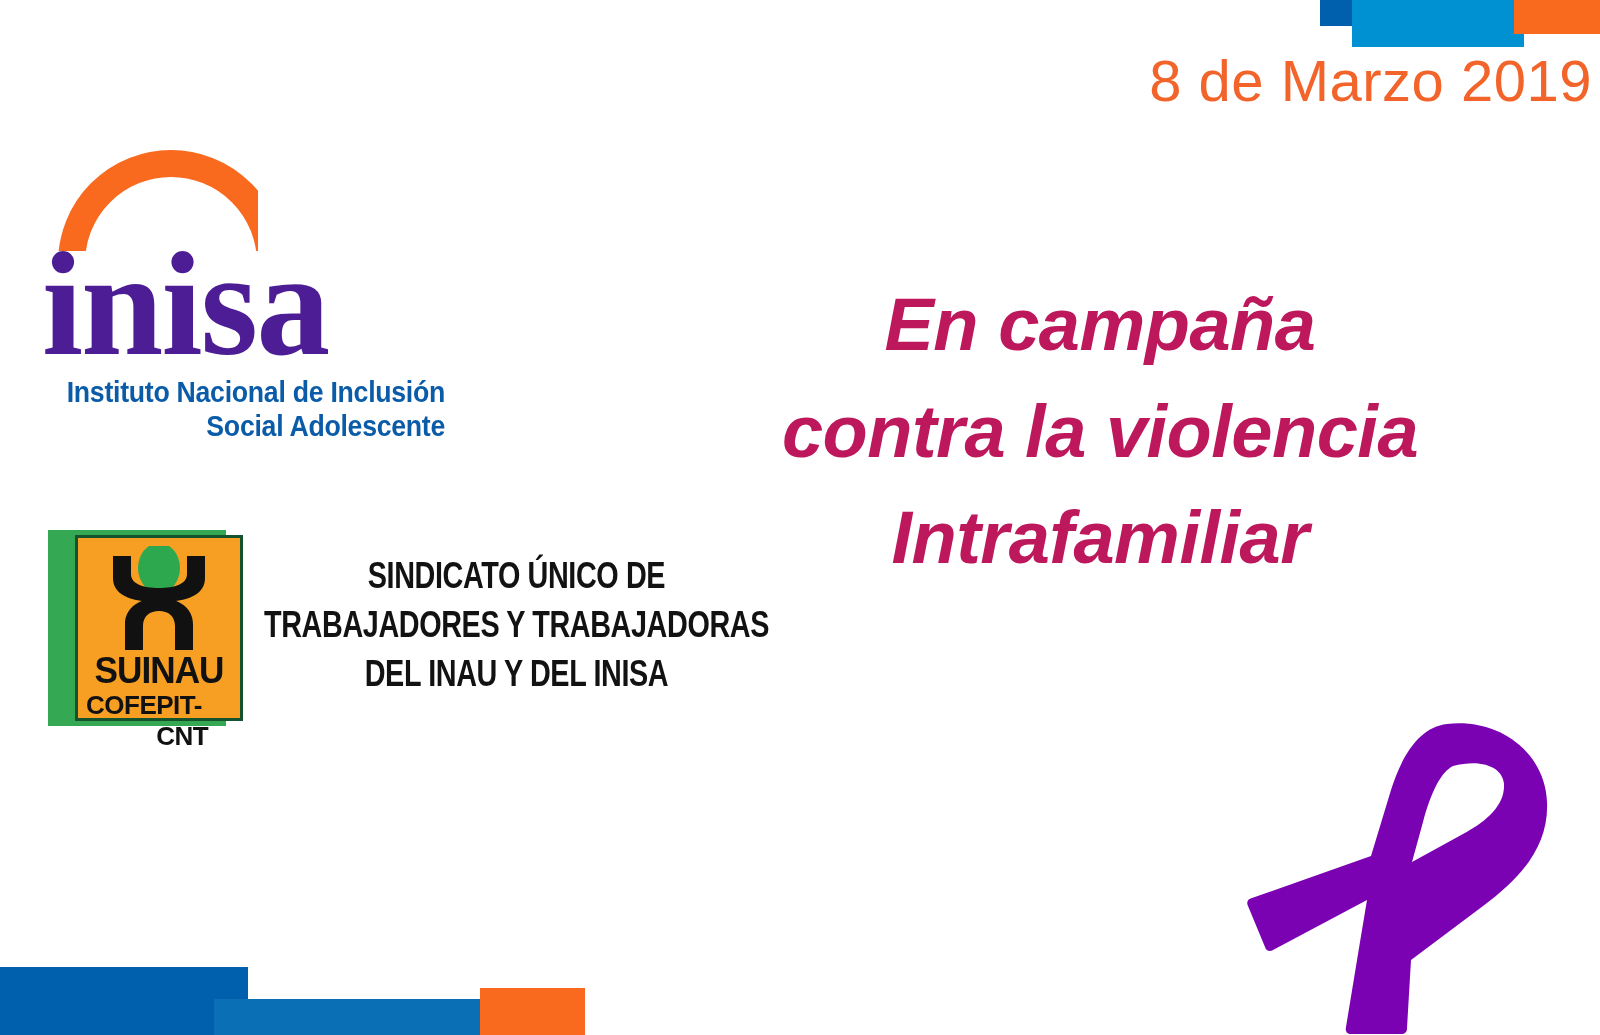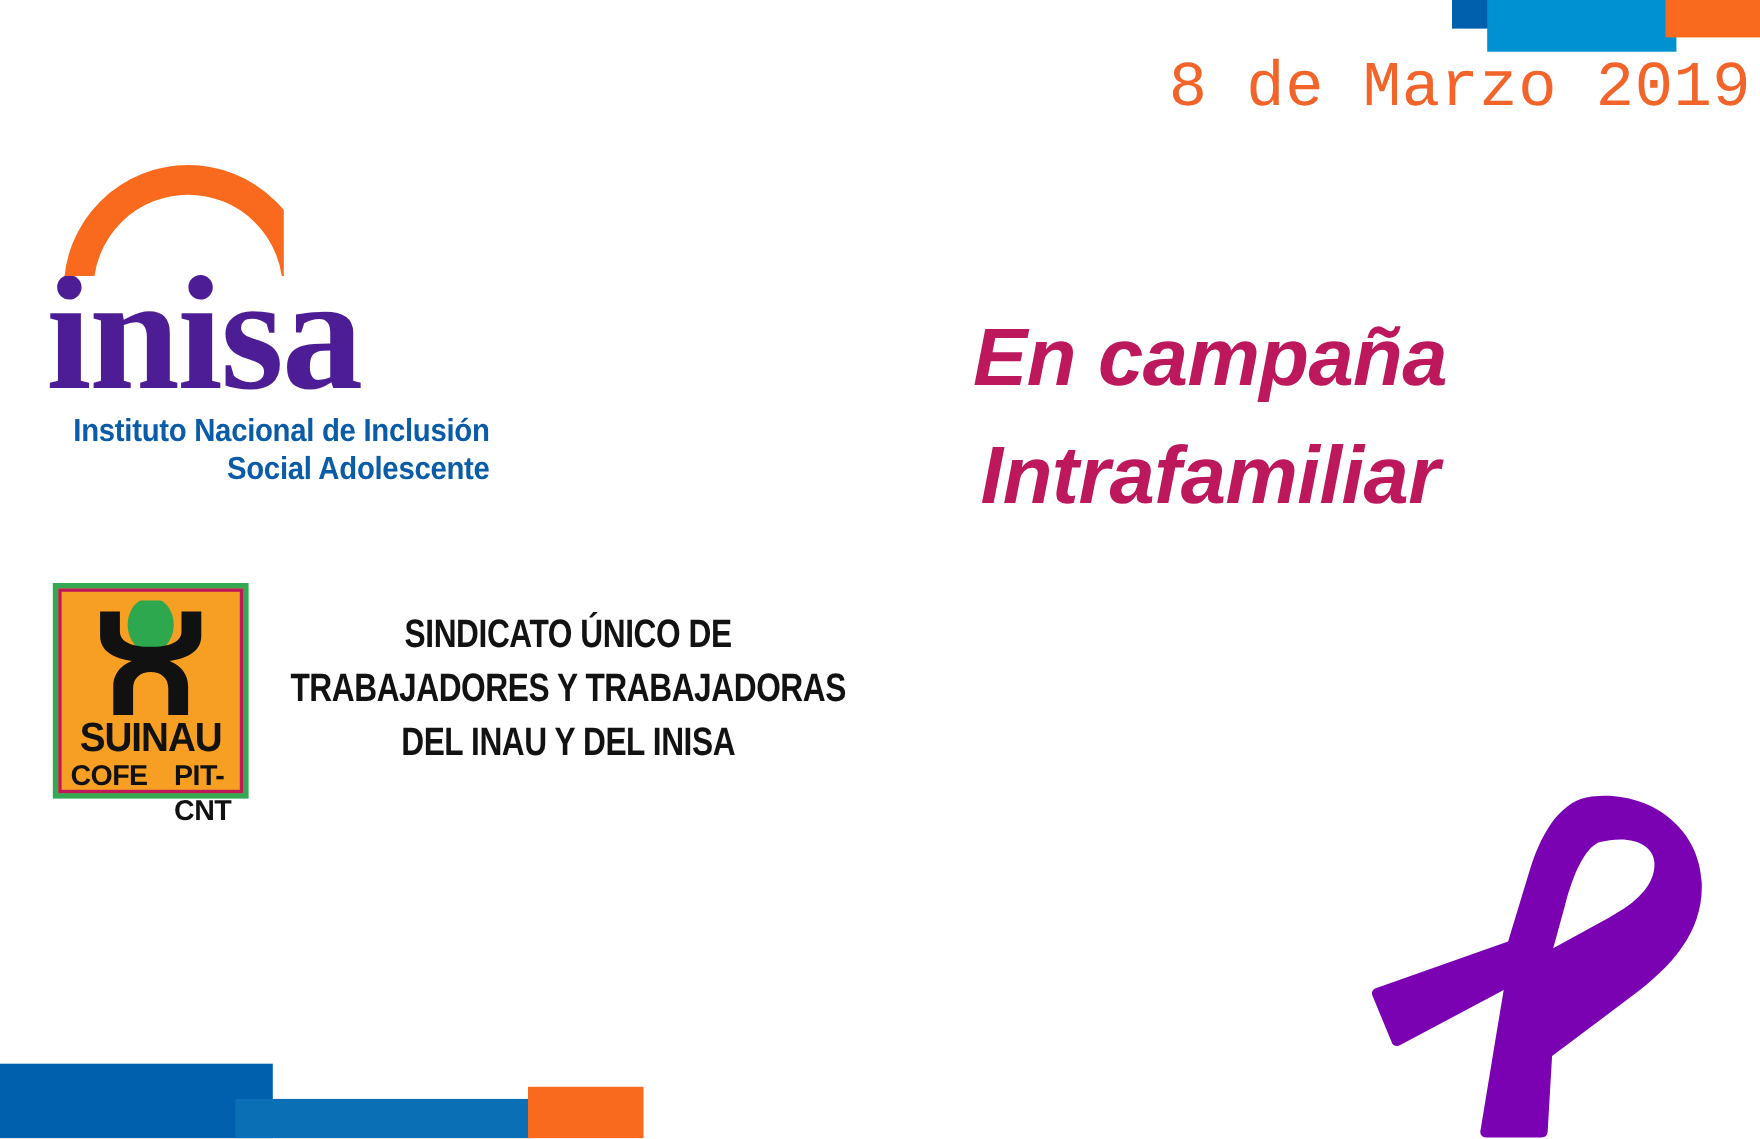--- a/index.html
+++ b/index.html
@@ -30,21 +30,21 @@
   #bar-bl-midblue   { left: 214px;  top: 999px; width: 268px; height: 36px;  background: #0A6FB4; }
   #bar-bl-orange    { left: 480px;  top: 988px; width: 105px; height: 47px;  background: #F96A1E; }
 
   
   #header-date-block {
     position: absolute;
     right: 8px;
     top: 52px;
     text-align: right;
     color: #F2642A;
-    font-family: Liberation Mono, monospace;
+    font-family: Liberation Sans, sans-serif;
   }
   #header-date {
     font-size: 58px;
     line-height: 1.0;
     letter-spacing: 0.5px;
     white-space: nowrap;
   }
   #header-subtitle {
     font-size: 37px;
     line-height: 1.25;
@@ -110,23 +110,24 @@
     width: 178px;
     height: 196px;
     background: #34A853;
     padding: 5px;
     box-sizing: border-box;
   }
   #suinau-inner {
     width: 100%;
     height: 100%;
     background: #F79F22;
-    border: 3px solid #be185d;
+    border: 3px solid #14532d;
     box-sizing: border-box;
     position: relative;
+    margin-left: 22px;
   }
   #suinau-figure {
     position: absolute;
     left: 50%;
     top: 8px;
     transform: translateX(-50%);
   }
   #suinau-name {
     position: absolute;
     left: 0;
@@ -145,21 +146,20 @@
     left: 8px;
     right: 8px;
     top: 152px;
     display: flex;
     justify-content: space-between;
     font-family: "Liberation Sans", sans-serif;
     font-weight: bold;
     font-size: 26px;
     letter-spacing: -0.5px;
     color: #111111;
-    gap: 24px;
   }
   #union-name {
     margin-left: 38px;
     margin-top: 22px;
     text-align: center;
   }
   .union-line {
     font-family: "Liberation Sans", sans-serif;
     font-weight: bold;
     font-size: 36px;
@@ -247,20 +247,21 @@
     <div id="union-name">
       <div class="union-line">SINDICATO ÚNICO DE</div>
       <div class="union-line">TRABAJADORES Y TRABAJADORAS</div>
       <div class="union-line">DEL INAU Y DEL INISA</div>
     </div>
 
   </div>
 
   <div id="campaign-headline">
     <span class="headline-line">En campaña</span>
+    <span class="headline-line">contra la violencia</span>
     <span class="headline-line">Intrafamiliar</span>
   </div>
 
   <div id="purple-ribbon">
     <svg width="340" height="325" viewBox="0 0 340 325" xmlns="http://www.w3.org/2000/svg">
       <path d="M232 14
                C284 8 330 42 332 92
                C334 136 306 168 268 196
                L196 250
                L192 318

